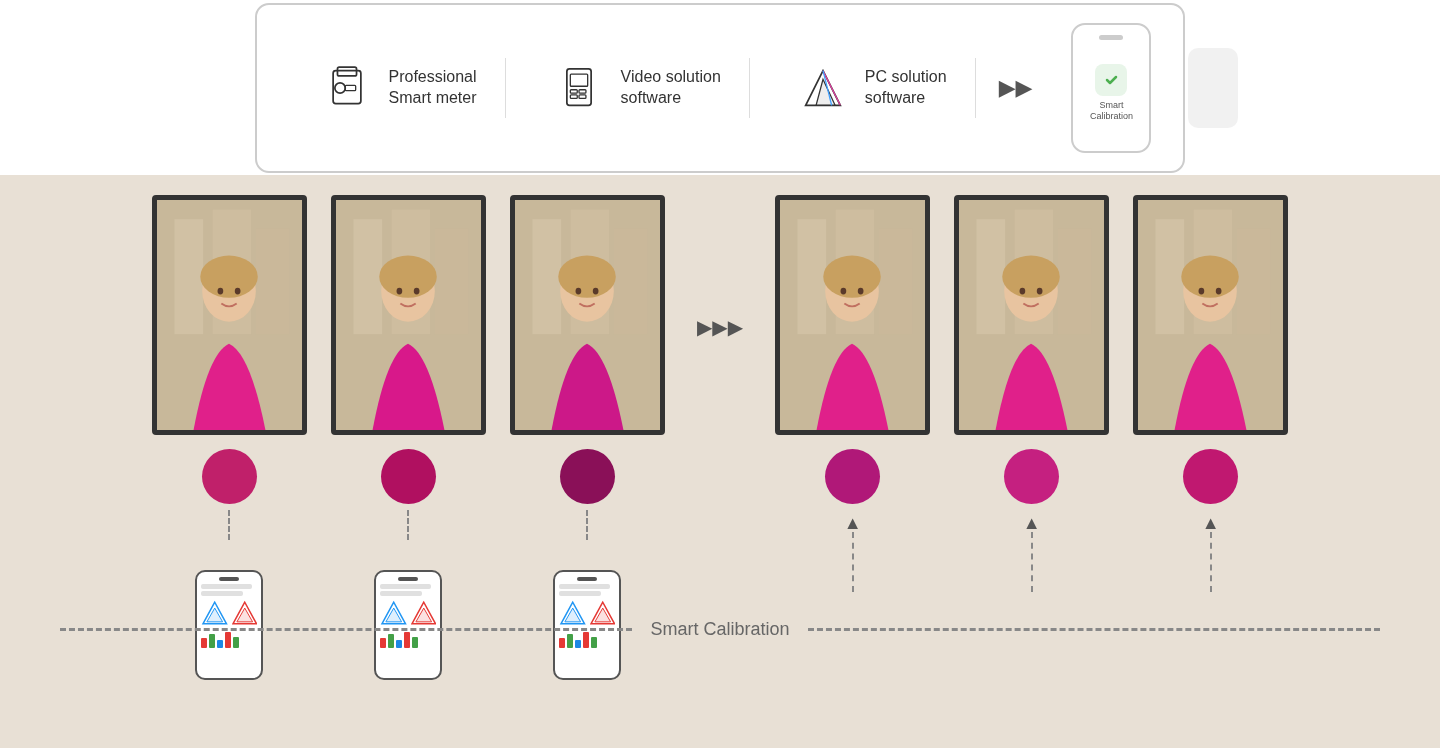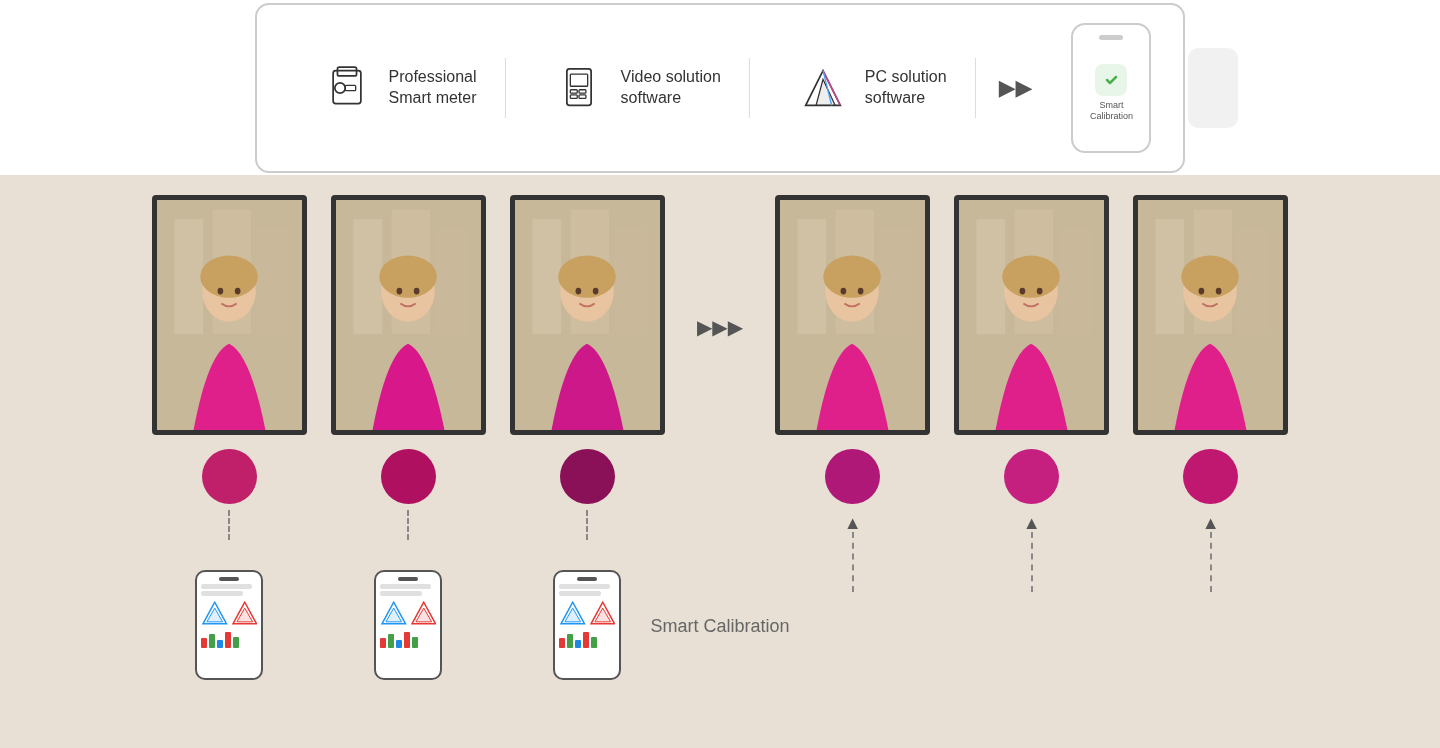--- a/index.html
+++ b/index.html
@@ -593,19 +593,19 @@
         <div style="display:flex;flex-direction:column;align-items:center;">
           <div class="arrow-up">▲</div>
           <div style="width:2px;height:60px;border-left:2px dashed #888;"></div>
         </div>
       </div>
 
     </div>
 
   </div>
 
-  <div style="position:absolute;bottom:108px;left:0;right:0;display:flex;align-items:center;justify-content:center;flex-direction:column;">
+  <div style="position:absolute;bottom:108px;left:0;right:0;display:flex;align-items:center;justify-content:center;">
     <div style="flex:1;border-bottom:3px dashed #888;margin-left:60px;margin-right:0;"></div>
     <div style="background:#e8e0d5;padding:0 18px;font-size:18px;color:#666;white-space:nowrap;">Smart Calibration</div>
     <div style="flex:1;border-bottom:3px dashed #888;margin-right:60px;margin-left:0;"></div>
   </div>
 
 </div>
 
 </body></html>

